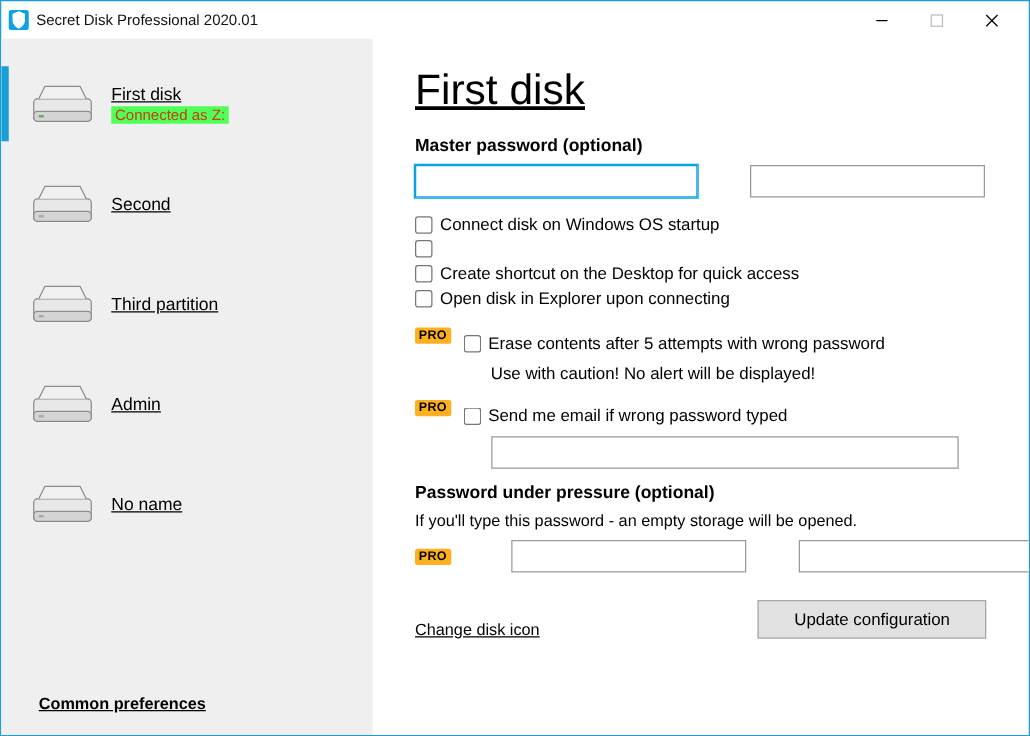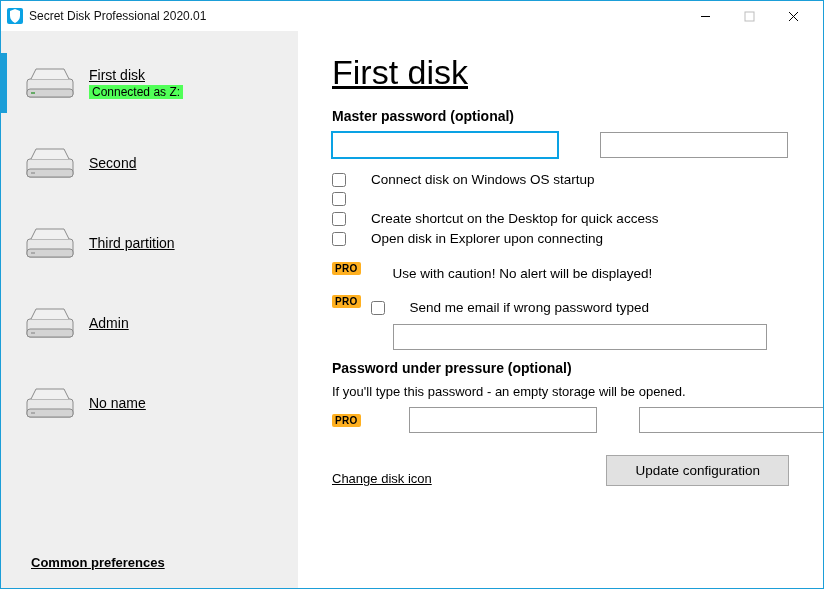--- a/index.html
+++ b/index.html
@@ -52,21 +52,21 @@
   }
   .disk-item.selected::before {
     content:""; position:absolute; left:-14px; top:-4px; bottom:-4px;
     width:6px; background:#1b9ed8;
   }
   .disk-icon svg { width:50px; height:36px; display:block; }
   .disk-label { display:flex; flex-direction:column; gap:2px; }
   .disk-name { font-size:14px; text-decoration: underline; color:#000; cursor:pointer;}
   .disk-status {
     font-size:12px; align-self:flex-start;
-    background:#51ff58; padding:0 3px; color:#000000;
+    background:#51ff58; padding:0 3px; color:#c2410c;
   }
   .common-prefs {
     font-size:13px; font-weight:bold; text-decoration:underline; color:#000;
     margin-top:auto; margin-left:16px; cursor:pointer;
   }
 
   
   .main {
     flex:1; padding: 22px 34px 20px 34px; overflow:hidden; position:relative;
   }
@@ -76,21 +76,21 @@
   .section-label { font-size:14px; font-weight:bold; margin: 6px 0 8px; }
   .note { font-size:13px; color:#000; margin:4px 0 8px; }
   .pw-row { display:flex; gap:42px; margin-bottom:14px; }
   .pw-row input[type="text"] {
     border:1px solid #999; height:26px; font-size:13px; padding:2px 6px;
   }
   .pw-row input.focused { border:1px solid #0aa2e4; outline:1px solid #0aa2e4; }
   .pw1 { width:226px; } .pw2 { width:188px; }
   .opts { margin: 2px 0 16px; }
   .opts label, .opt-row label {
-    display:flex; align-items:center; gap:25px; font-size:13.5px; margin:5px 0;
+    display:flex; align-items:center; gap:6px; font-size:13.5px; margin:5px 0;
   }
   .opts input[type="checkbox"], .opt-row input[type="checkbox"] {
     width:14px; height:14px; margin:0; accent-color:#666;
   }
   .pro-badge {
     display:inline-block; background:#ffb020; color:#000; font-size:10px;
     font-weight:bold; padding:1px 3px; border-radius:2px; margin-right:6px;
     letter-spacing:0.3px; vertical-align:middle;
   }
   .opt-row { display:flex; align-items:flex-start; gap:4px; margin-top:4px; }
@@ -245,20 +245,24 @@
         </label>
       <label>
           <input type="checkbox" style="">
           <span>Open disk in Explorer upon connecting</span>
         </label>
     </div>
 
     <div class="opt-row">
       <span class="pro-badge">PRO</span>
       <div class="col">
+        <label>
+            <input type="checkbox" style="">
+            <span>Erase contents after 5 attempts with wrong password</span>
+          </label>
         <div class="caution">Use with caution! No alert will be displayed!</div>
       </div>
     </div>
 
     <div class="opt-row">
       <span class="pro-badge">PRO</span>
       <div class="col">
         <label>
             <input type="checkbox" style="">
             <span>Send me email if wrong password typed</span>

